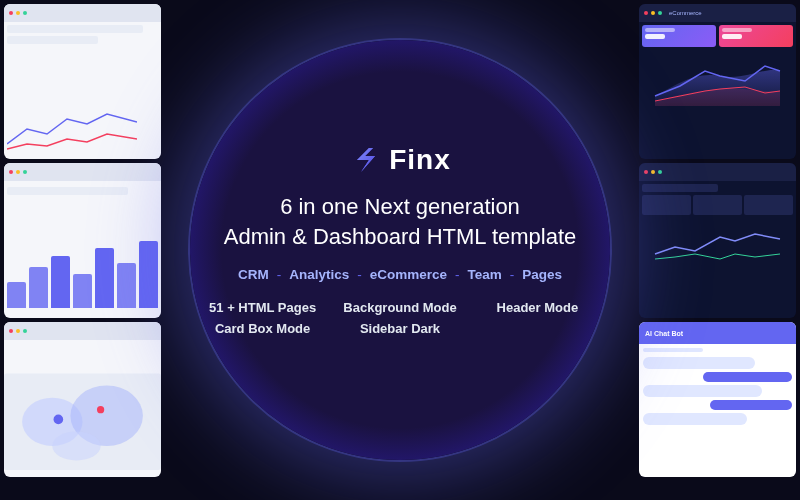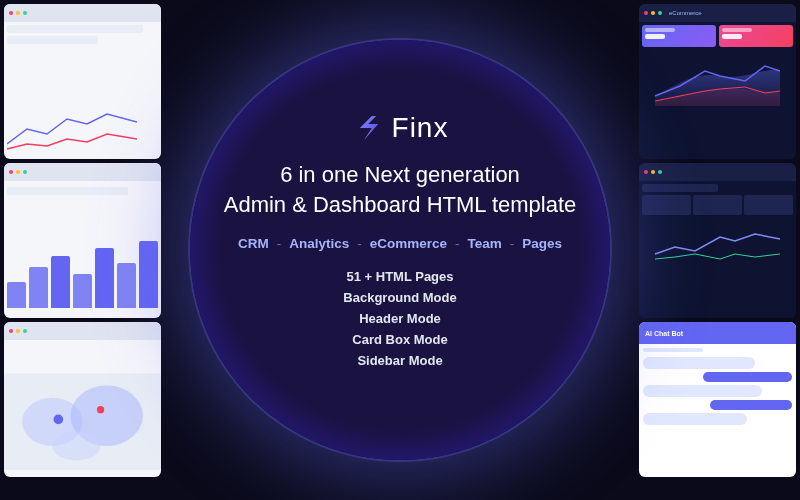--- a/index.html
+++ b/index.html
@@ -38,21 +38,21 @@
       margin-bottom: 16px;
     }
 
     .logo-icon {
       width: 32px;
       height: 32px;
     }
 
     .logo-text {
       font-size: 28px;
-      font-weight: 400;
+      font-weight: 700;
       color: #fff;
       letter-spacing: 1px;
     }
 
     .headline {
       text-align: center;
       color: #fff;
       font-size: 22px;
       font-weight: 400;
       line-height: 1.35;
@@ -75,21 +75,21 @@
       color: #6366f1;
       font-weight: 400;
     }
 
     .features-row .highlight {
       color: #a5b4fc;
     }
 
     .specs-grid {
       display: grid;
-      grid-template-columns: 1fr;
+      grid-template-columns: 1fr 1fr 1fr;
       gap: 6px 24px;
       margin-bottom: 20px;
       text-align: center;
     }
 
     .spec-item {
       color: #e2e8f0;
       font-size: 13px;
       font-weight: 600;
     }
@@ -363,17 +363,17 @@
     <span class="highlight">Team</span>
     <span class="sep">-</span>
     <span class="highlight">Pages</span>
   </div>
 
   <div class="specs-grid">
     <span class="spec-item">51 + HTML Pages</span>
     <span class="spec-item">Background Mode</span>
     <span class="spec-item">Header Mode</span>
     <span class="spec-item">Card Box Mode</span>
-    <span class="spec-item">Sidebar Mode</span>
+    <span class="spec-item">Sidebar Dark</span>
   </div>
 
 
 </div>
 
 </body></html>

